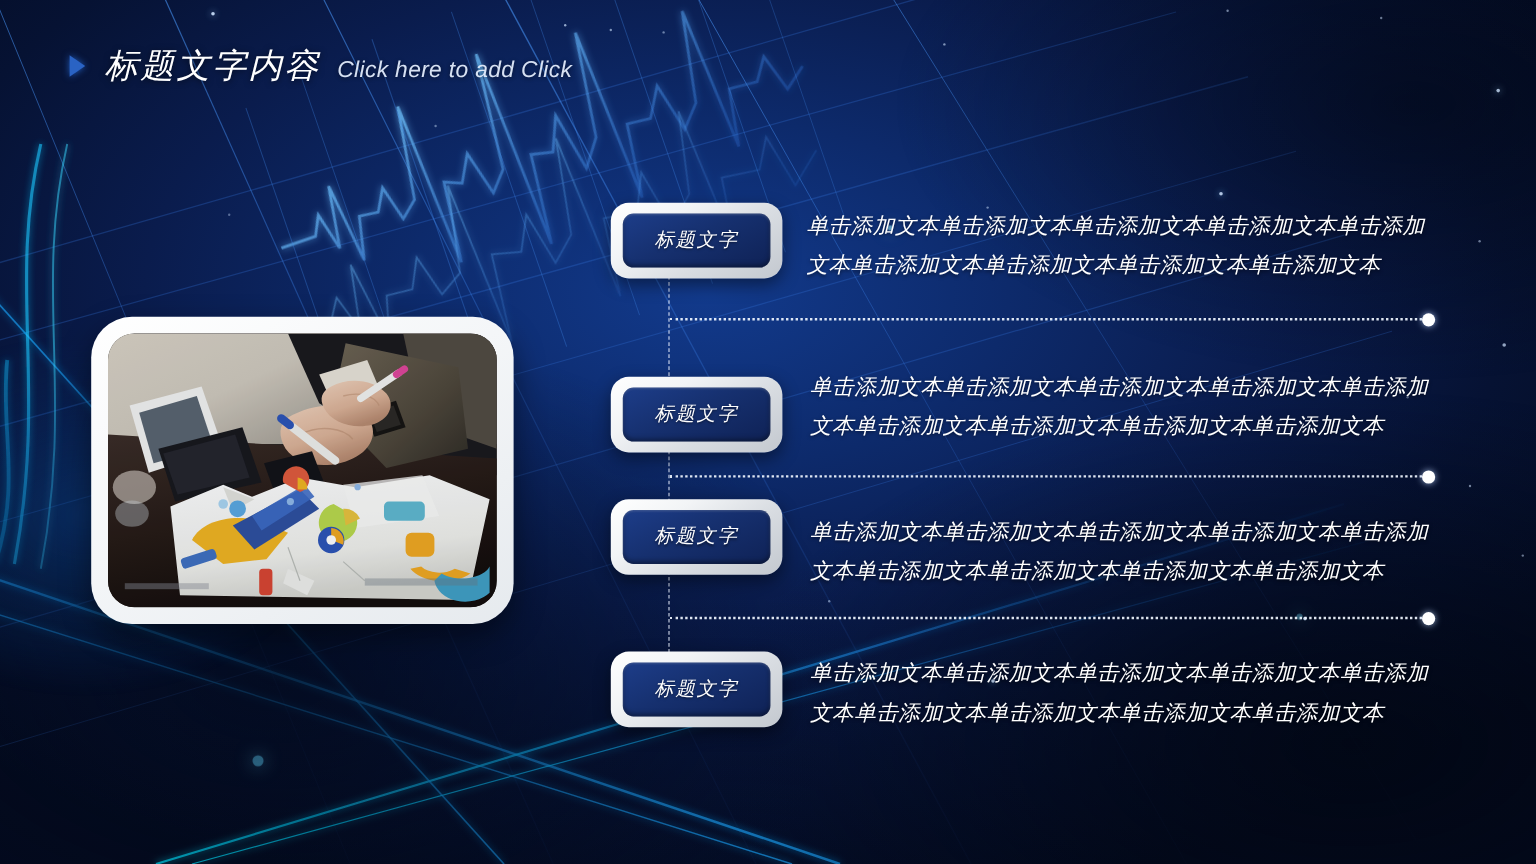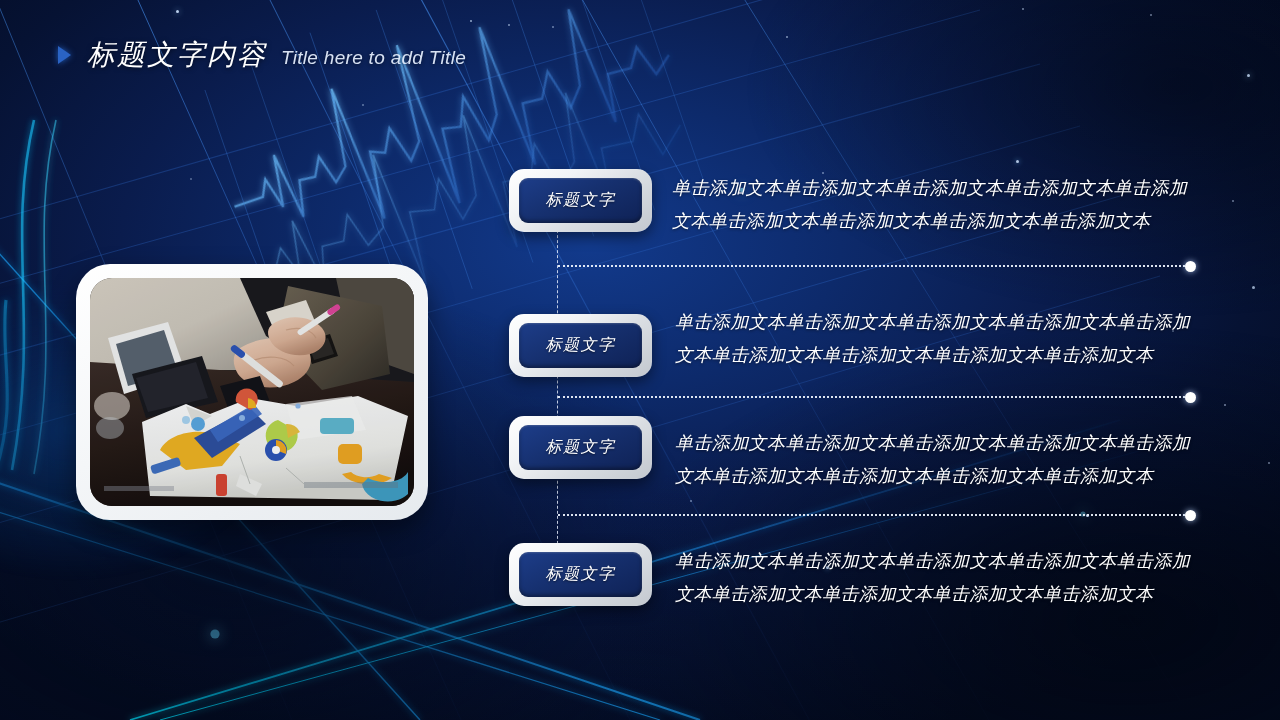--- a/index.html
+++ b/index.html
@@ -284,21 +284,21 @@
     <div class="star" style="left:1086px;top:514px;width:3px;height:3px;opacity:.85"></div>
     <div class="star" style="left:1224px;top:404px;width:2px;height:2px;opacity:.55"></div>
     <div class="star" style="left:1268px;top:462px;width:2px;height:2px;opacity:.5"></div>
     <div class="star" style="left:600px;top:330px;width:2px;height:2px;opacity:.45"></div>
     <div class="star" style="left:1172px;top:330px;width:2px;height:2px;opacity:.4"></div>
   </div>
 
   <div class="title-bar">
     <span class="tri"></span>
     <span class="title-cn">标题文字内容</span>
-    <span class="title-en">Title here to add Title</span>
+    <span class="title-en">Click here to add Click</span>
   </div>
 
   <div class="photo-frame">
     <div class="photo">
       <svg viewBox="0 0 324 228" preserveAspectRatio="xMidYMid slice">
         <defs>
           <linearGradient id="deskG" x1="0" y1="0" x2="0.4" y2="1">
             <stop offset="0%" stop-color="#3a2b24"></stop>
             <stop offset="55%" stop-color="#241812"></stop>
             <stop offset="100%" stop-color="#120b08"></stop>

